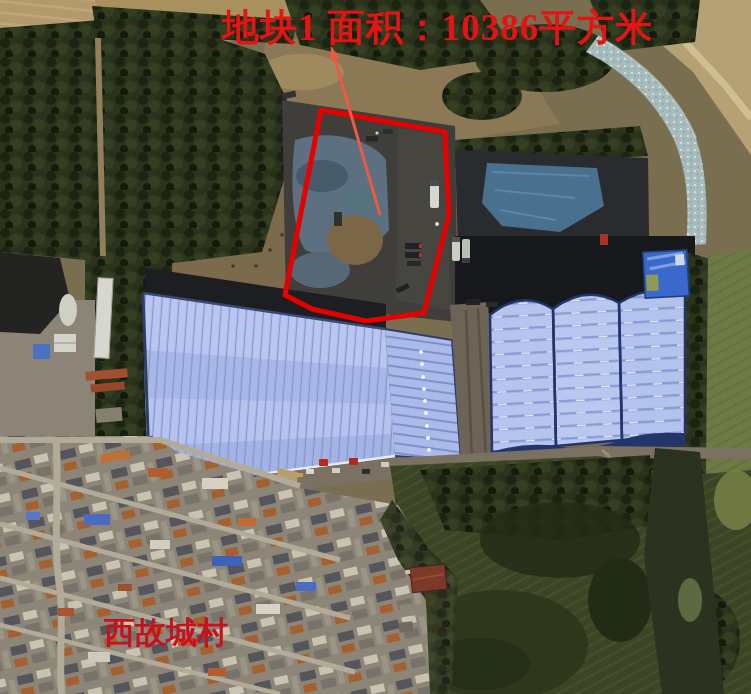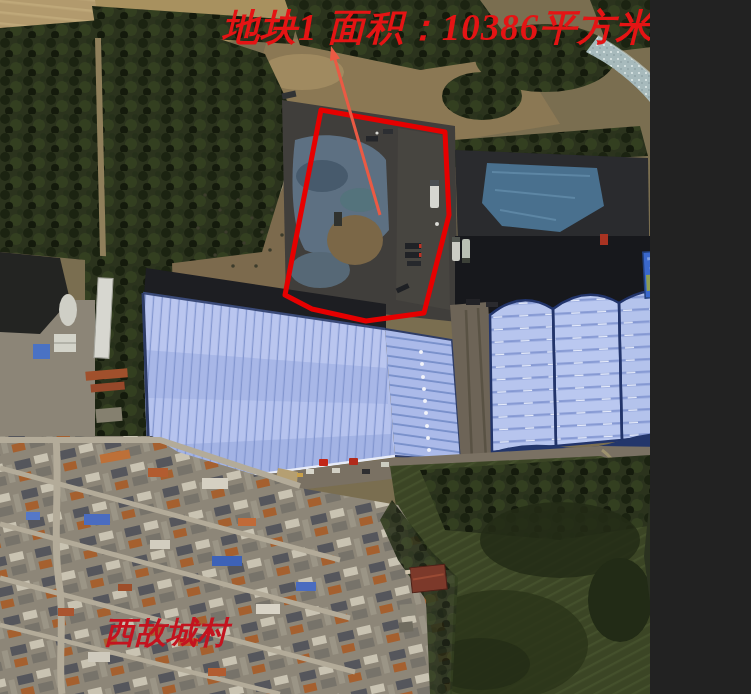--- a/index.html
+++ b/index.html
@@ -1,17 +1,17 @@
 <!DOCTYPE html>
 <html><head>
 <meta charset="utf-8">
 <style>
   html,body{margin:0;padding:0;background:#222;}
-  .stage{position:relative;width:650px;height:694px;overflow:hidden;
-         font-family:"Liberation Sans", sans-serif;font-style:italic;}
+  .stage{position:relative;width:751px;height:694px;overflow:hidden;
+         font-family:"Liberation Sans", sans-serif;}
   svg{display:block;}
 </style>
 </head>
 <body>
 
 <div class="stage">
 <svg width="751" height="694" viewBox="0 0 751 694">
   <defs>
     <pattern id="forest" width="23" height="19" patternUnits="userSpaceOnUse">
       <rect width="23" height="19" fill="#2b331d"></rect>

